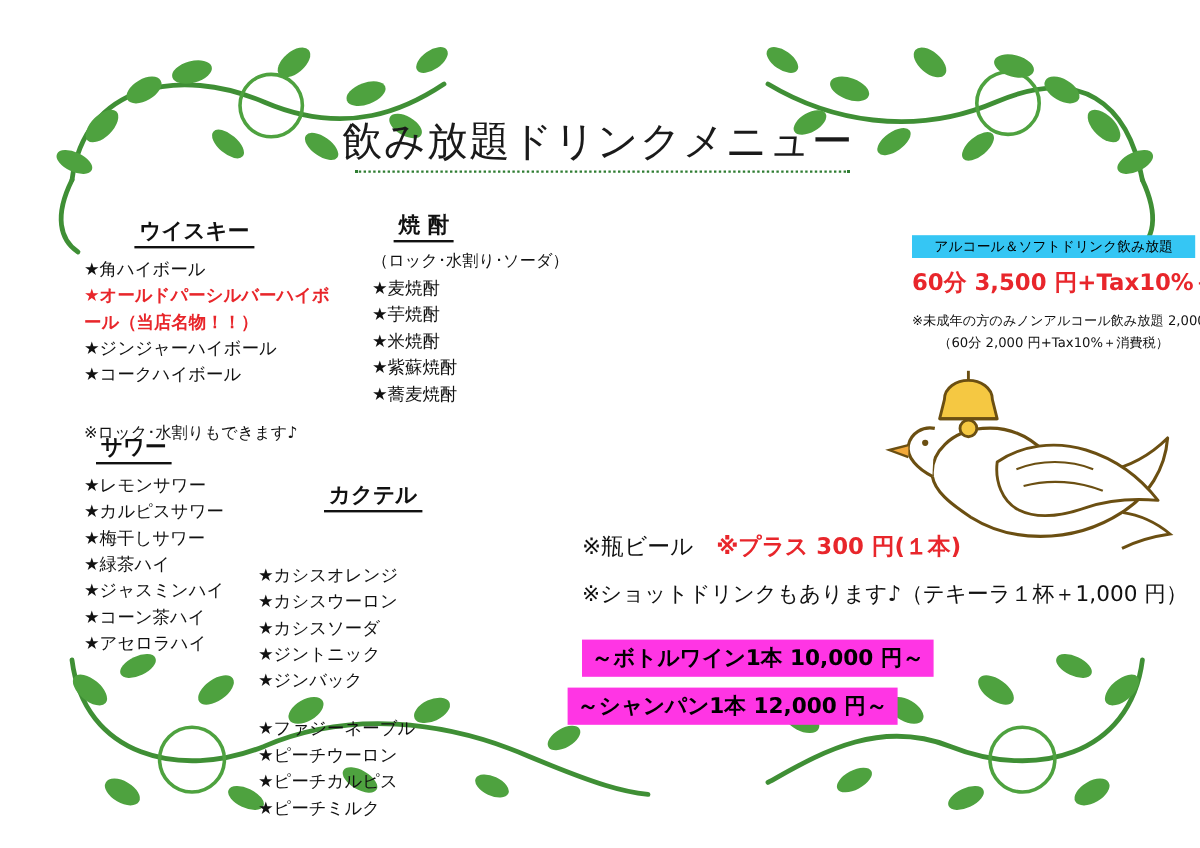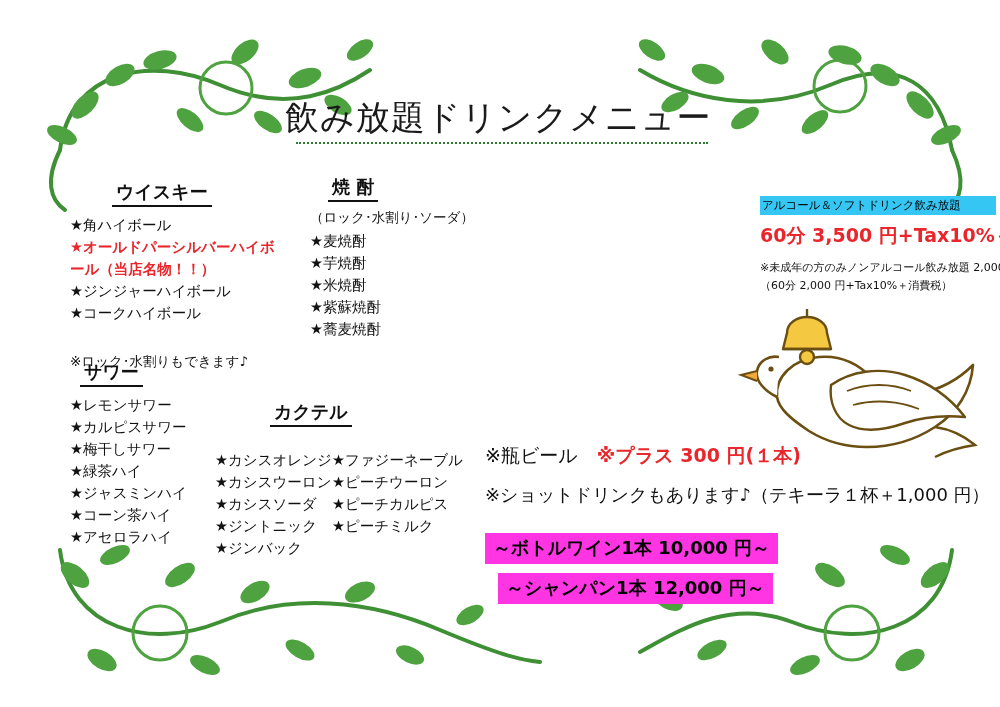--- a/index.html
+++ b/index.html
@@ -82,34 +82,35 @@
   #col-whisky { left: 70px; top: 180px; width: 215px; }
   #col-whisky .col-head { margin-left: 42px; }
   #col-sour { left: 70px; top: 360px; width: 190px; }
   #col-sour .col-head { margin-left: 10px; }
 
   #col-shochu { left: 310px; top: 175px; width: 155px; }
   #col-shochu .col-head { margin-left: 18px; }
 
   #col-cocktail { left: 215px; top: 400px; width: 270px; }
   #col-cocktail .col-head { margin-left: 55px; }
-  #cocktail-cols { display: flex; margin-top: 15px; }
+  #cocktail-cols { display: flex; gap: 18px; margin-top: 35px; flex-direction: column; }
 
   #col-other { left: 470px; top: 175px; width: 110px; }
   #col-other .col-head { margin-left: 4px; }
 
   #col-soft { left: 590px; top: 167px; width: 175px; }
   #col-soft .col-head { margin-left: 4px; }
 
   
   #promo {
     position: absolute;
     left: 760px;
     top: 196px;
     width: 236px;
+    text-align: center;
   }
   #promo-banner {
     background: #35c6f4;
     color: #000;
     font-size: 11.5px;
     padding: 2px 2px;
     white-space: nowrap;
     font-family: "DejaVu Sans", "Liberation Sans", sans-serif;
   }
   #promo-price {
@@ -161,21 +162,21 @@
     position: absolute;
     background: #ff35e4;
     color: #000;
     font-size: 18px;
     font-weight: bold;
     padding: 3px 8px 4px 8px;
     white-space: nowrap;
     font-family: "DejaVu Sans", "Liberation Sans", sans-serif;
   }
   #band-wine { left: 485px; top: 533px; }
-  #band-champagne { left: 498px; top: 573px; }
+  #band-champagne { left: 473px; top: 573px; }
 
   
   #dove { position: absolute; left: 735px; top: 305px; width: 255px; height: 190px; }
 </style>
 </head>
 <body>
 
 <div id="page">
 
   <svg id="vine-top" class="vine-svg" viewBox="0 0 930 190">

